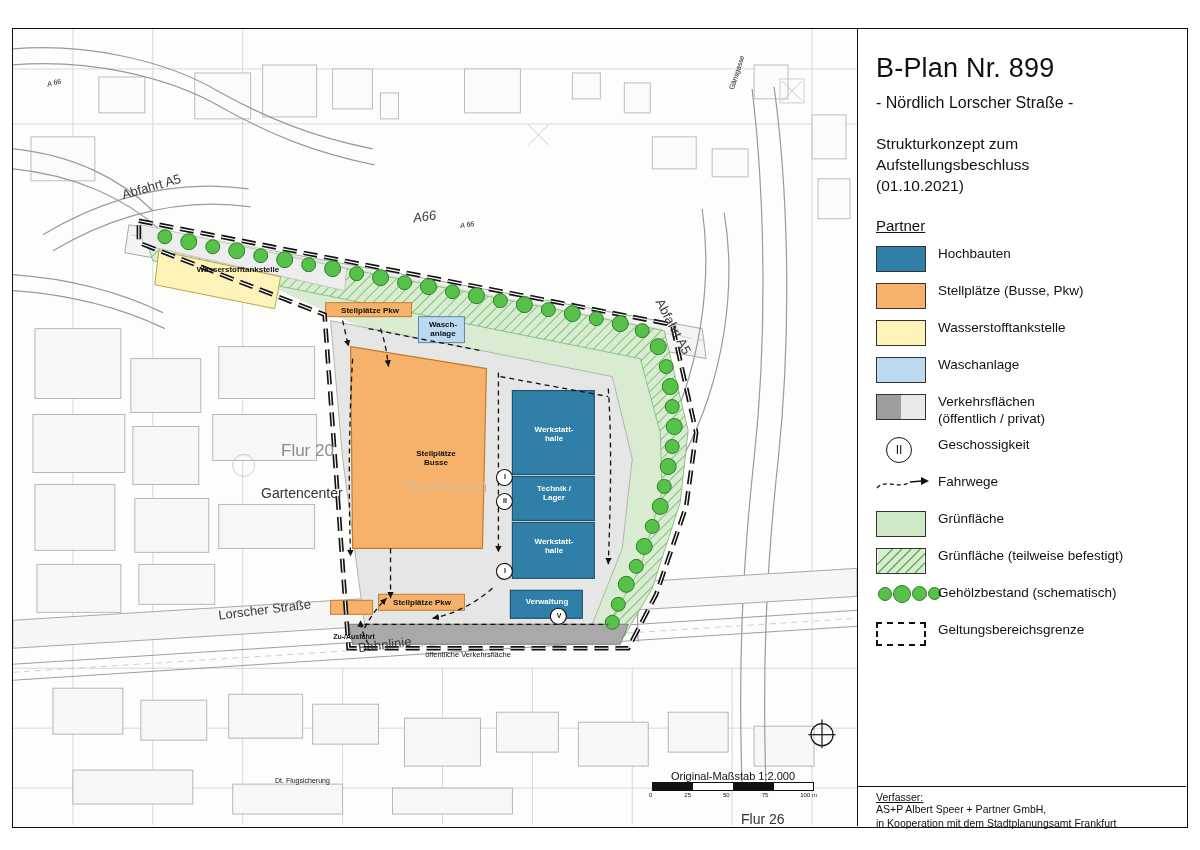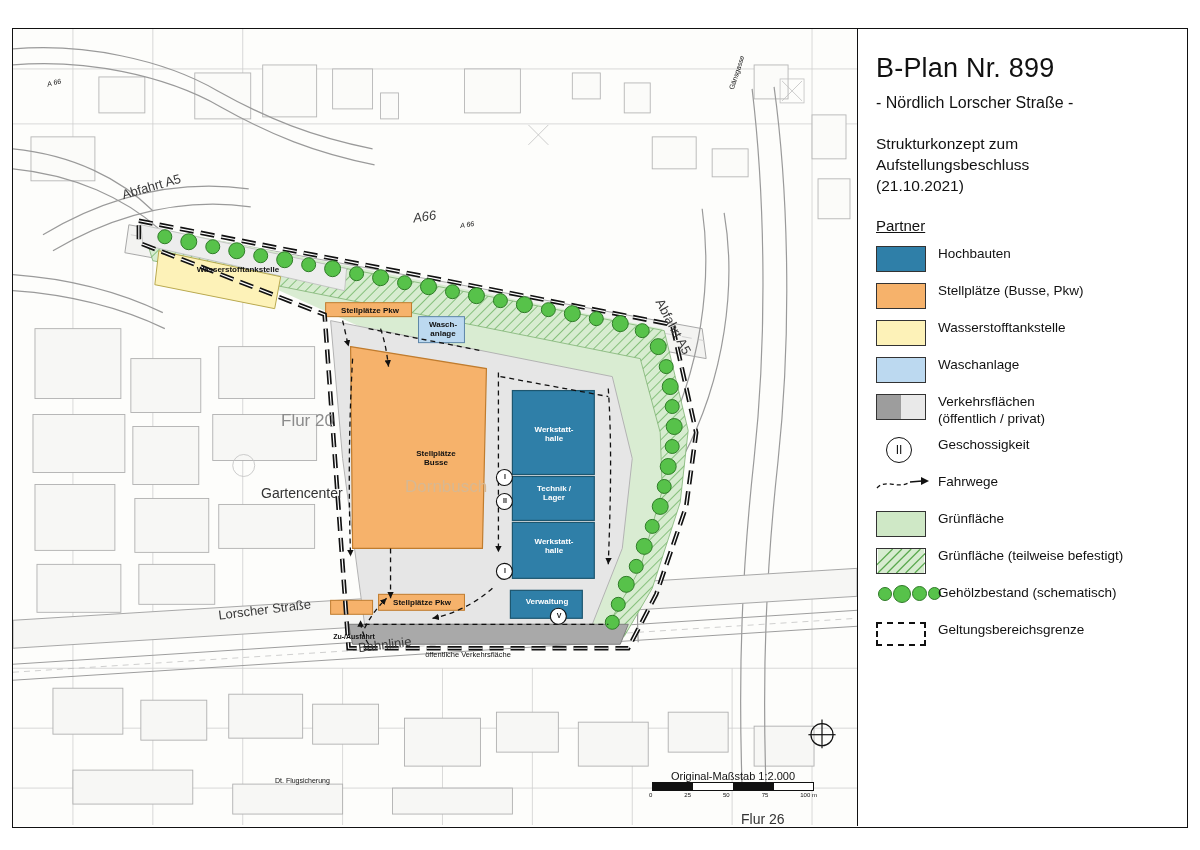--- a/index.html
+++ b/index.html
@@ -460,21 +460,21 @@
 
       <div class="map-label lbl-street" style="left:108px; top:150px; transform:rotate(-16deg);">Abfahrt A5</div>
       <div class="map-label lbl-street" style="left:400px; top:180px; transform:rotate(-8deg); font-style:italic;">A66</div>
       <div class="map-label lbl-tiny" style="left:447px; top:192px; transform:rotate(-8deg); font-style:italic;">A 66</div>
       <div class="map-label lbl-tiny" style="left:34px; top:50px; transform:rotate(-14deg); font-style:italic;">A 66</div>
       <div class="map-label lbl-street" style="left:630px; top:290px; transform:rotate(62deg);">Abfahrt A5</div>
       <div class="map-label lbl-street" style="left:205px; top:573px; transform:rotate(-7deg);">Lorscher Straße</div>
       <div class="map-label lbl-street" style="left:345px; top:608px; transform:rotate(-7deg);">Bahnlinie</div>
       <div class="map-label lbl-tiny" style="left:706px; top:40px; transform:rotate(-72deg);">Gänsgasse</div>
 
-      <div class="map-label lbl-big" style="left:268px; top:382px;">Flur 20</div>
+      <div class="map-label lbl-big" style="left:268px; top:412px;">Flur 20</div>
       <div class="map-label lbl-mid" style="left:728px; top:782px;">Flur 26</div>
       <div class="map-label lbl-mid" style="left:248px; top:456px;">Gartencenter</div>
       <div class="map-label lbl-big" style="left:392px; top:448px; color:#d7b892;">Dornbusch</div>
       <div class="map-label lbl-tiny" style="left:262px; top:748px;">Dt. Flugsicherung</div>
 
       <div class="tag" style="left:165px; top:236px; width:120px;">Wasserstofftankstelle</div>
       <div class="tag" style="left:315px; top:277px; width:84px;">Stellplätze Pkw</div>
       <div class="tag" style="left:408px; top:291px; width:44px; white-space:pre-line;">Wasch-
 anlage</div>
       <div class="tag" style="left:392px; top:420px; width:62px; white-space:pre-line;">Stellplätze
@@ -518,21 +518,21 @@
         </div>
       </div>
 
     </div>
 
     <div class="side">
       <div class="title-main">B-Plan Nr. 899</div>
       <div class="title-sub">- Nördlich Lorscher Straße -</div>
       <div class="title-desc" style="white-space:pre-line;">Strukturkonzept zum
 Aufstellungsbeschluss
-(21.10.2021)</div>
+(01.10.2021)</div>
 
       <div class="legend-title">Partner</div>
 
       <div class="legend-list">
 
         <div class="legend-row">
           <div class="swatch-col">
             <div class="sw" style="background:#2f7fa8"></div>
           </div>
           <div class="legend-text">Hochbauten</div>
@@ -627,15 +627,20 @@
         <div class="legend-row">
           <div class="swatch-col">
             <div class="dash-box"></div>
           </div>
           <div class="legend-text">Geltungsbereichsgrenze</div>
         </div>
 
       </div>
     </div>
 
+    <div class="footer">
+      <div class="f-t">Verfasser:</div>
+      <div class="f-l">AS+P Albert Speer + Partner GmbH,</div>
+      <div class="f-l">in Kooperation mit dem Stadtplanungsamt Frankfurt</div>
+    </div>
 
   </div>
 </div>
 
 </body></html>

